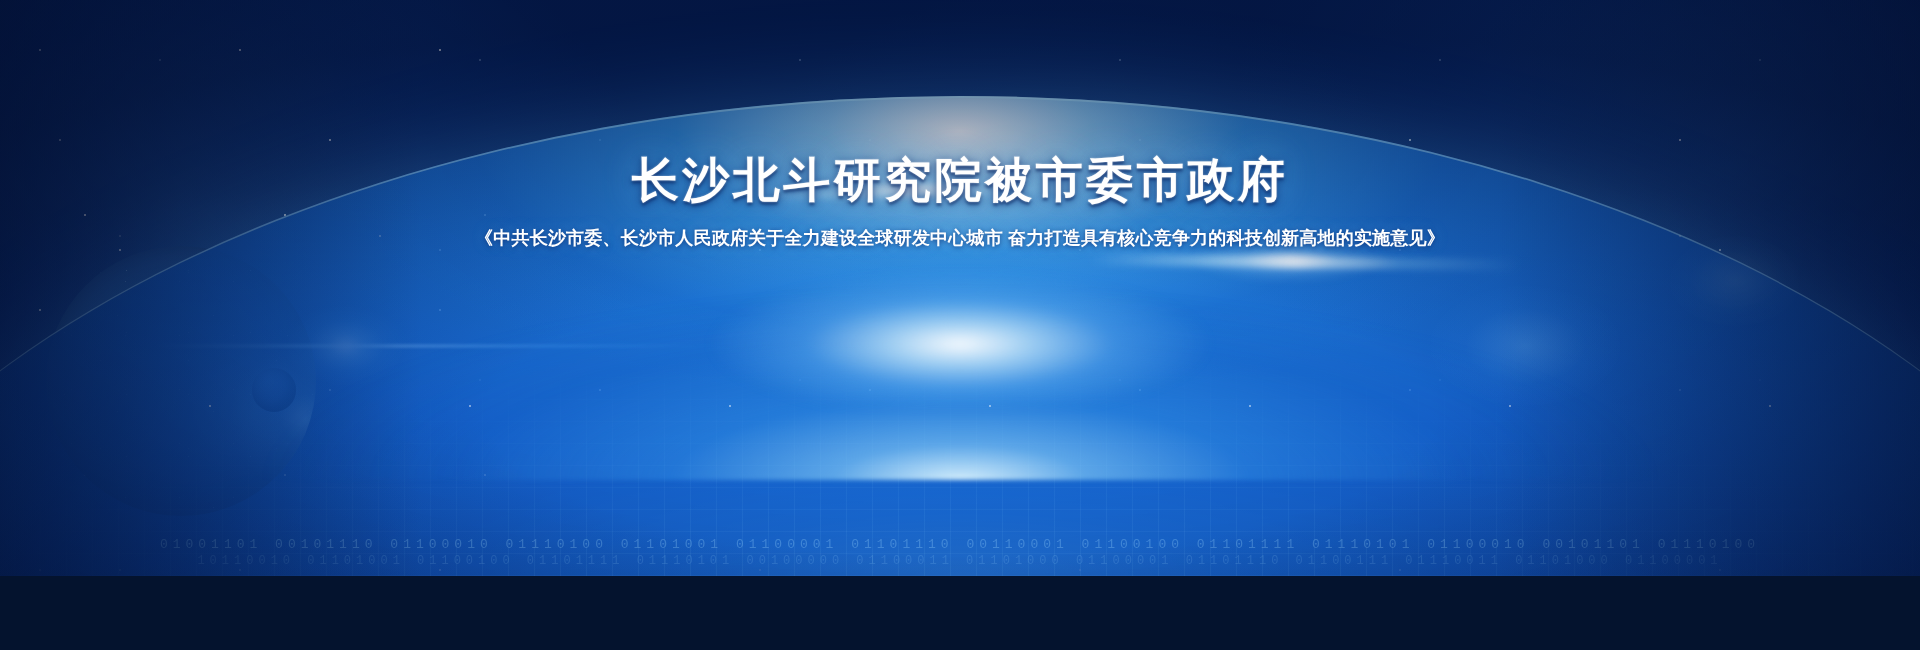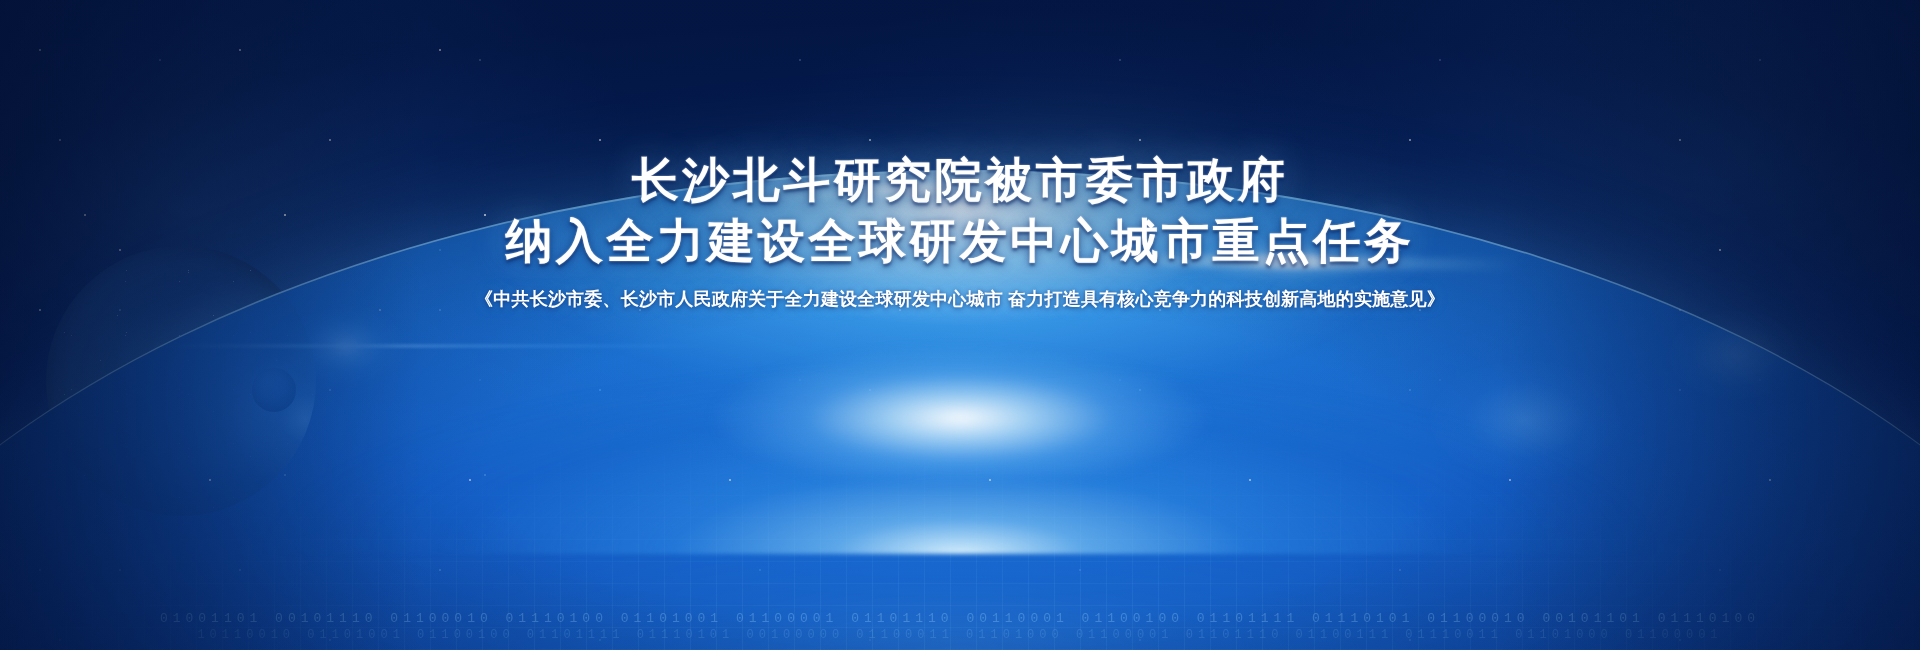--- a/index.html
+++ b/index.html
@@ -5,21 +5,21 @@
   * { margin:0; padding:0; box-sizing:border-box; }
   html,body { background:#04132e; }
   body {
     width:1920px; height:650px;
     font-family:"Liberation Sans","DejaVu Sans",sans-serif;
     overflow:hidden;
   }
 
   #banner {
     position:relative;
-    width:1920px; height:650px;
+    width:1920px; height:576px;
     overflow:hidden;
     background:
       radial-gradient(ellipse 58% 46% at 50% 100%, rgba(120,215,255,.95) 0%, rgba(55,160,240,.55) 24%, rgba(18,85,190,.25) 48%, rgba(8,40,120,0) 72%),
       radial-gradient(ellipse 110% 90% at 50% 118%, #1f7fe0 0%, #1258c4 28%, #0b3b9c 52%, #072c7c 72%, #05205c 100%),
       linear-gradient(180deg, #072d78 0%, #0a3a92 38%, #0e49ad 64%, #0d3f96 100%);
   }
 
   
   .vignette {
     position:absolute; inset:0;
@@ -329,18 +329,17 @@
   <div class="shaft sh3"></div>
   <div class="shaft sh4"></div>
 
   <div id="binary">
     <span>01001101 00101110 01100010 01110100 01101001 01100001 01101110 00110001 01100100 01101111 01110101 01100010 00101101 01110100</span>
     <span class="l2">10110010 01101001 01100100 01101111 01110101 00100000 01100011 01101000 01100001 01101110 01100111 01110011 01101000 01100001</span>
   </div>
 
   <div id="content">
     <div class="title-line" id="title-line-1">长沙北斗研究院被市委市政府</div>
-    <div class="title-line" id="title-line-2">纳入全力建设全球研发中心城市重点任务</div>
     <div class="subtitle" id="subtitle-1">《中共长沙市委、长沙市人民政府关于全力建设全球研发中心城市 奋力打造具有核心竞争力的科技创新高地的实施意见》</div>
   </div>
 
   <div class="vignette"></div>
 </div>
 
 </body></html>

